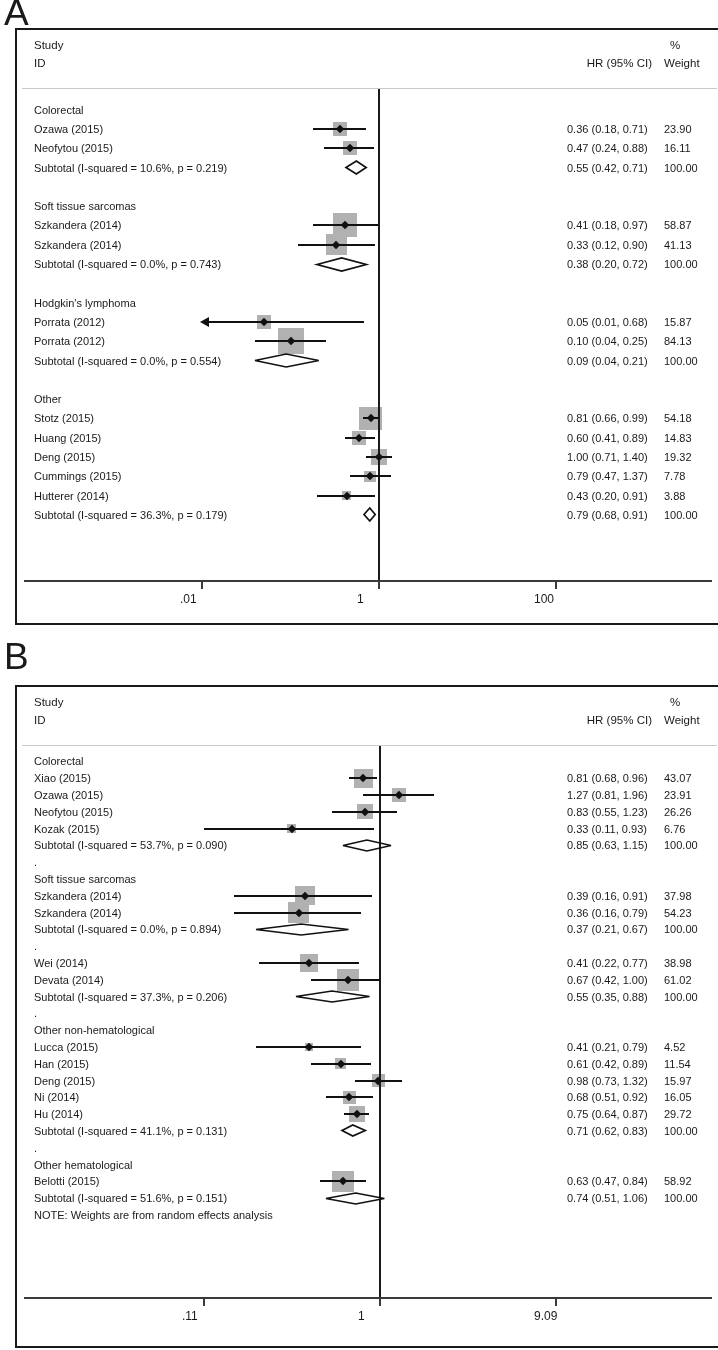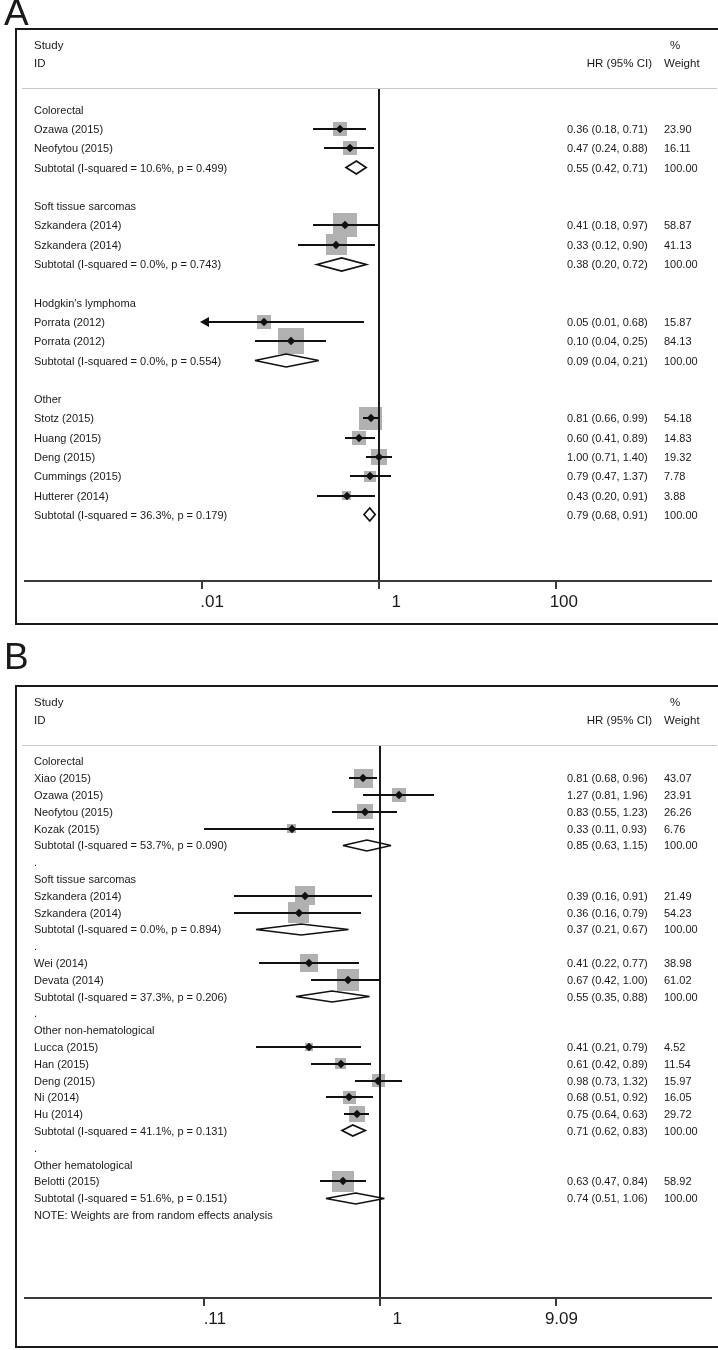--- a/index.html
+++ b/index.html
@@ -6,21 +6,21 @@
   #page{position:relative;width:718px;height:1350px;background:#fff;
         font-family:"Liberation Sans","DejaVu Sans",sans-serif;color:#111;overflow:hidden;}
   .panel-letter{position:absolute;left:4px;font-size:37px;font-weight:400;color:#1a1a1a;line-height:1;}
   .panel{position:absolute;left:12px;width:718px;}
   .pbox{position:absolute;left:3px;right:4px;top:0;bottom:0;border:2px solid #1a1a1a;}
   .hdr{position:absolute;font-size:11.5px;color:#1a1a1a;white-space:nowrap;}
   .sep{position:absolute;left:10px;right:13px;height:1px;background:#c9c9c9;}
   .vline{position:absolute;width:2px;background:#1a1a1a;z-index:2;}
   .axisline{position:absolute;height:2px;background:#3a3a3a;z-index:2;}
   .tickmark{position:absolute;width:2px;height:7px;background:#3a3a3a;z-index:2;}
-  .ticklabel{position:absolute;width:44px;text-align:right;font-size:17px;color:#1a1a1a;z-index:2;}
+  .ticklabel{position:absolute;width:44px;text-align:left;font-size:12px;color:#1a1a1a;z-index:2;}
   .rows{position:absolute;left:0;right:0;}
   .row{position:relative;width:100%;}
   .rlabel{position:absolute;left:22px;top:50%;transform:translateY(-50%);
           font-size:11px;white-space:nowrap;z-index:3;color:#1a1a1a;}
   .hrtext{position:absolute;left:555px;top:50%;transform:translateY(-50%);
           font-size:11px;white-space:nowrap;z-index:3;color:#1a1a1a;}
   .wtext{position:absolute;left:652px;top:50%;transform:translateY(-50%);
          font-size:11px;white-space:nowrap;z-index:3;color:#1a1a1a;}
   .wbox{position:absolute;background:#b1b1b1;z-index:1;}
   .ciline{position:absolute;height:2px;background:#111;z-index:3;}
@@ -59,21 +59,21 @@
         </div>
         <div class="row" style="height: 19.3px;">
           <span class="rlabel">Neofytou (2015)</span>
           <div class="wbox" style="left: 330.763px; top: 2.43216px; width: 14.4357px; height: 14.4357px;"></div>
           <div class="ciline" style="left: 312.149px; top: 8.65px; width: 49.938px;"></div>
           <div class="pt" style="left: 334.981px; top: 6.65px; width: 6px; height: 6px;"></div>
           <span class="hrtext">0.47 (0.24, 0.88)</span>
           <span class="wtext">16.11</span>
         </div>
         <div class="row" style="height: 19.3px;">
-          <span class="rlabel">Subtotal  (I-squared = 10.6%, p = 0.499)</span>
+          <span class="rlabel">Subtotal  (I-squared = 10.6%, p = 0.219)</span>
           <svg class="diamond" width="24.17880166142396" height="15" style="left: 331.658px; top: 2.15px;">
             <polygon points="2,7.5 12.36453582002639,1 22.17880166142396,7.5 12.36453582002639,14" fill="none" stroke="#111" stroke-width="1.7"></polygon>
           </svg>
           <span class="hrtext">0.55 (0.42, 0.71)</span>
           <span class="wtext">100.00</span>
         </div>
         <div class="row" style="height: 19.3px;"></div>
         <div class="row" style="height: 19.3px;">
           <span class="rlabel">Soft tissue sarcomas</span>
         </div>
@@ -252,21 +252,21 @@
         </div>
         <div class="row" style="height: 16.8px;">
           <span class="rlabel">Soft tissue sarcomas</span>
         </div>
         <div class="row" style="height: 16.8px;">
           <span class="rlabel">Szkandera (2014)</span>
           <div class="wbox" style="left: 283.301px; top: -1.21842px; width: 19.2368px; height: 19.2368px;"></div>
           <div class="ciline" style="left: 221.876px; top: 7.4px; width: 138.604px;"></div>
           <div class="pt" style="left: 289.919px; top: 5.4px; width: 6px; height: 6px;"></div>
           <span class="hrtext">0.39 (0.16, 0.91)</span>
-          <span class="wtext">21.49</span>
+          <span class="wtext">37.98</span>
         </div>
         <div class="row" style="height: 16.8px;">
           <span class="rlabel">Szkandera (2014)</span>
           <div class="wbox" style="left: 276.2px; top: -1.93692px; width: 20.6738px; height: 20.6738px;"></div>
           <div class="ciline" style="left: 221.876px; top: 7.4px; width: 127.328px;"></div>
           <div class="pt" style="left: 283.537px; top: 5.4px; width: 6px; height: 6px;"></div>
           <span class="hrtext">0.36 (0.16, 0.79)</span>
           <span class="wtext">54.23</span>
         </div>
         <div class="row" style="height: 16.8px; text-align: center;">
@@ -340,21 +340,21 @@
           <div class="ciline" style="left: 314.31px; top: 7.4px; width: 47.0416px;"></div>
           <div class="pt" style="left: 334.249px; top: 5.4px; width: 6px; height: 6px;"></div>
           <span class="hrtext">0.68 (0.51, 0.92)</span>
           <span class="wtext">16.05</span>
         </div>
         <div class="row" style="height: 16.8px;">
           <span class="rlabel">Hu (2014)</span>
           <div class="wbox" style="left: 337.019px; top: 0.358074px; width: 16.0839px; height: 16.0839px;"></div>
           <div class="ciline" style="left: 332.415px; top: 7.4px; width: 24.4811px;"></div>
           <div class="pt" style="left: 342.061px; top: 5.4px; width: 6px; height: 6px;"></div>
-          <span class="hrtext">0.75 (0.64, 0.63)</span>
+          <span class="hrtext">0.75 (0.64, 0.87)</span>
           <span class="wtext">29.72</span>
         </div>
         <div class="row" style="height: 16.8px;">
           <span class="rlabel">Subtotal  (I-squared = 41.1%, p = 0.131)</span>
           <svg class="diamond" width="27.259623568367715" height="13" style="left: 327.883px; top: 1.9px;">
             <polygon points="2,6.5 12.807918632942801,1 25.259623568367715,6.5 12.807918632942801,12" fill="none" stroke="#111" stroke-width="1.7"></polygon>
           </svg>
           <span class="hrtext">0.71 (0.62, 0.83)</span>
           <span class="wtext">100.00</span>
         </div>

